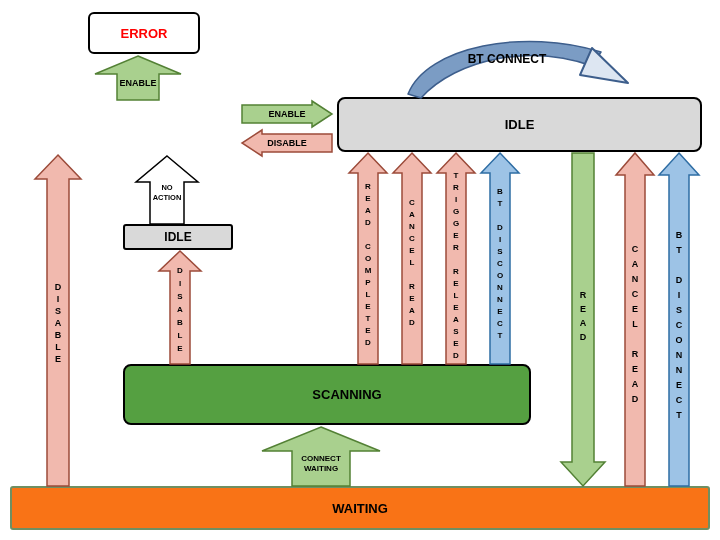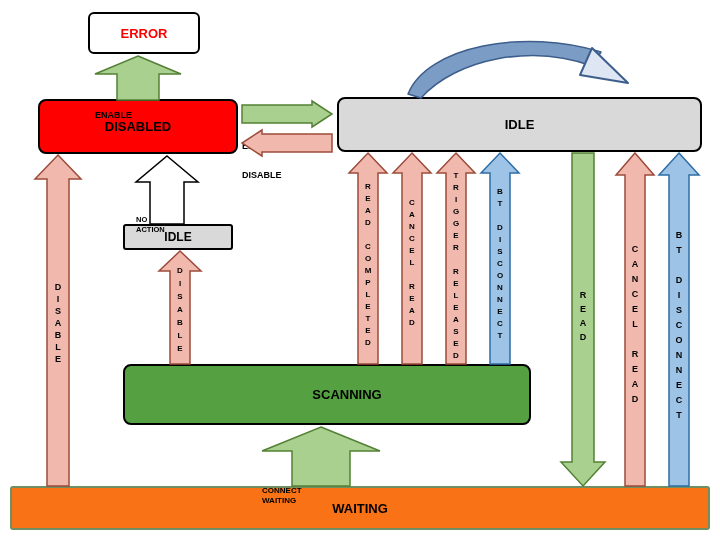--- a/index.html
+++ b/index.html
@@ -25,41 +25,38 @@
     position:absolute; left:50%; top:50%; transform:translate(-50%,-46%);
     writing-mode:vertical-rl; text-orientation:upright; white-space:nowrap;
     font-weight:bold; color:#000;
   }
   .vshift-up { transform:translate(-50%,-54%); }
   .fs8 { font-size:8px; }  .fs9 { font-size:9px; }
   .ls2 { letter-spacing:2px; } .ls3 { letter-spacing:3px; }
   .ls4 { letter-spacing:4px; } .ls5 { letter-spacing:5px; }
 
   .hlabel {
-    position:absolute; left:0; width:100%; text-align:left;
-    font-weight:bold; color:#000; font-size:9px; line-height:10px;margin-top:32px;
+    position:absolute; left:0; width:100%; text-align:center;
+    font-weight:bold; color:#000; font-size:9px; line-height:10px;
   }
   .hlabel-center { top:50%; transform:translateY(-50%); }
   .twoline span { display:block; }
 
   .btconnect-label {
     position:absolute; left:42px; top:24px; width:140px; text-align:center;
     font-weight:bold; font-size:12px; color:#000;
   }
 </style>
 </head>
 <body>
 
 <div class="stage">
 
   <div class="state state-error">
     <span>ERROR</span>
-  </div>
-  <div class="state state-disabled">
-    <span>DISABLED</span>
   </div>
   <div class="state state-idle">
     <span>IDLE</span>
   </div>
   <div class="state state-idle-sm">
     <span>IDLE</span>
   </div>
   <div class="state state-scanning">
     <span>SCANNING</span>
   </div>
@@ -169,15 +166,16 @@
       <span>CONNECT</span>
       <span>WAITING</span>
     </div>
   </div>
 
   <div class="arrow" style="left:395px;top:28px;width:245px;height:72px">
     <svg width="245" height="72">
       <path d="M 13,66 C 32,18 130,0 206,24 L 197,38 C 138,16 62,30 26,70 Z" stroke-width="1.5" stroke-linejoin="round" fill="#7b9cc4" stroke="#3d5e8c"></path>
       <polygon points="197,20 233,55 185,47" stroke-width="2" stroke-linejoin="round" fill="#dde6f2" stroke="#3d5e8c"></polygon>
     </svg>
+    <div class="btconnect-label">BT CONNECT</div>
   </div>
 
 </div>
 
 </body></html>

